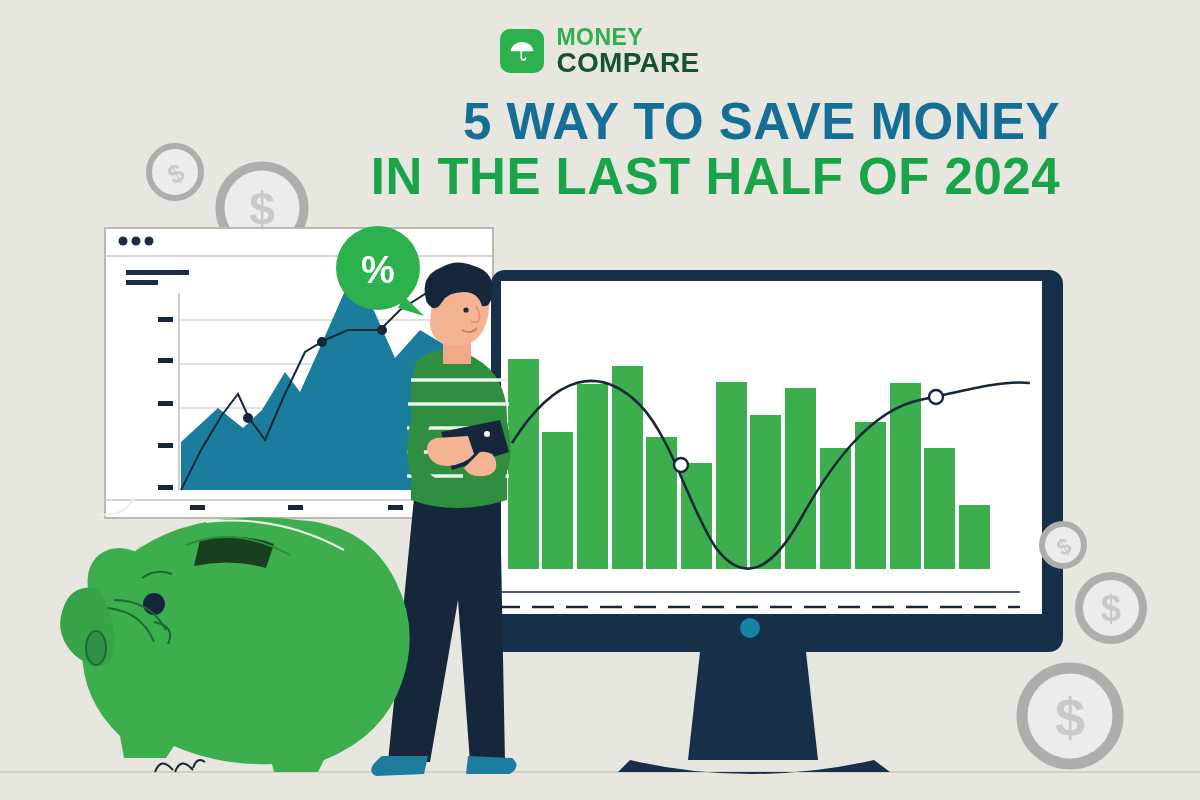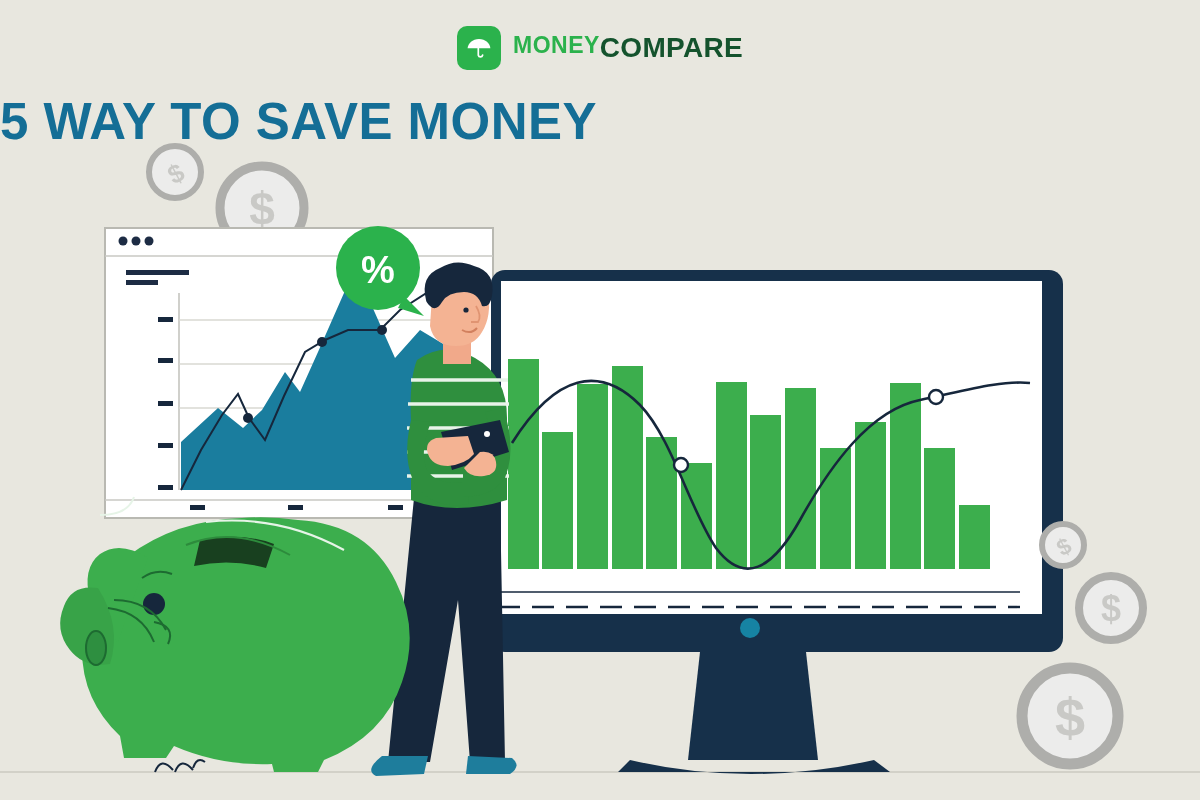--- a/index.html
+++ b/index.html
@@ -14,32 +14,32 @@
   #stage > svg{position:absolute;top:0;left:0;}
 
   .logo-wrap{
     position:absolute;left:0;top:26px;width:1200px;
     display:flex;align-items:center;justify-content:center;gap:12px;
   }
   .logo-mark{
     width:44px;height:44px;border-radius:10px;background:#2BB24C;
     display:flex;align-items:center;justify-content:center;
   }
-  .logo-text{display:flex;flex-direction:row;line-height:0.98;}
+  .logo-text{display:flex;flex-direction:column;line-height:0.98;}
   .logo-money{
     font-size:23px;font-weight:bold;color:#2BB24C;letter-spacing:0.5px;
     font-family:"Liberation Sans", sans-serif;
   }
   .logo-compare{
     font-size:28px;font-weight:bold;color:#14532d;letter-spacing:0.3px;
     font-family:"Liberation Sans", sans-serif;
   }
 
   .headline{
-    position:absolute;left:0;top:96px;width:1044px;text-align:left;
+    position:absolute;left:16px;top:96px;width:1044px;text-align:right;
     line-height:1.02;
   }
   .hl1{
     display:block;font-size:51px;font-weight:bold;color:#146E96;
     letter-spacing:0.5px;font-family:"Liberation Sans", sans-serif;
   }
   .hl2{
     display:block;font-size:51px;font-weight:bold;color:#18A54A;
     letter-spacing:0.5px;margin-top:3px;font-family:"Liberation Sans", sans-serif;
   }
@@ -236,15 +236,16 @@
       </svg>
     </div>
     <div class="logo-text">
       <span class="logo-money">MONEY</span>
       <span class="logo-compare">COMPARE</span>
     </div>
   </div>
 
   <div class="headline">
     <span class="hl1">5 WAY TO SAVE MONEY</span>
+    <span class="hl2">IN THE LAST HALF OF 2024</span>
   </div>
 
 </div>
 
 </body></html>

